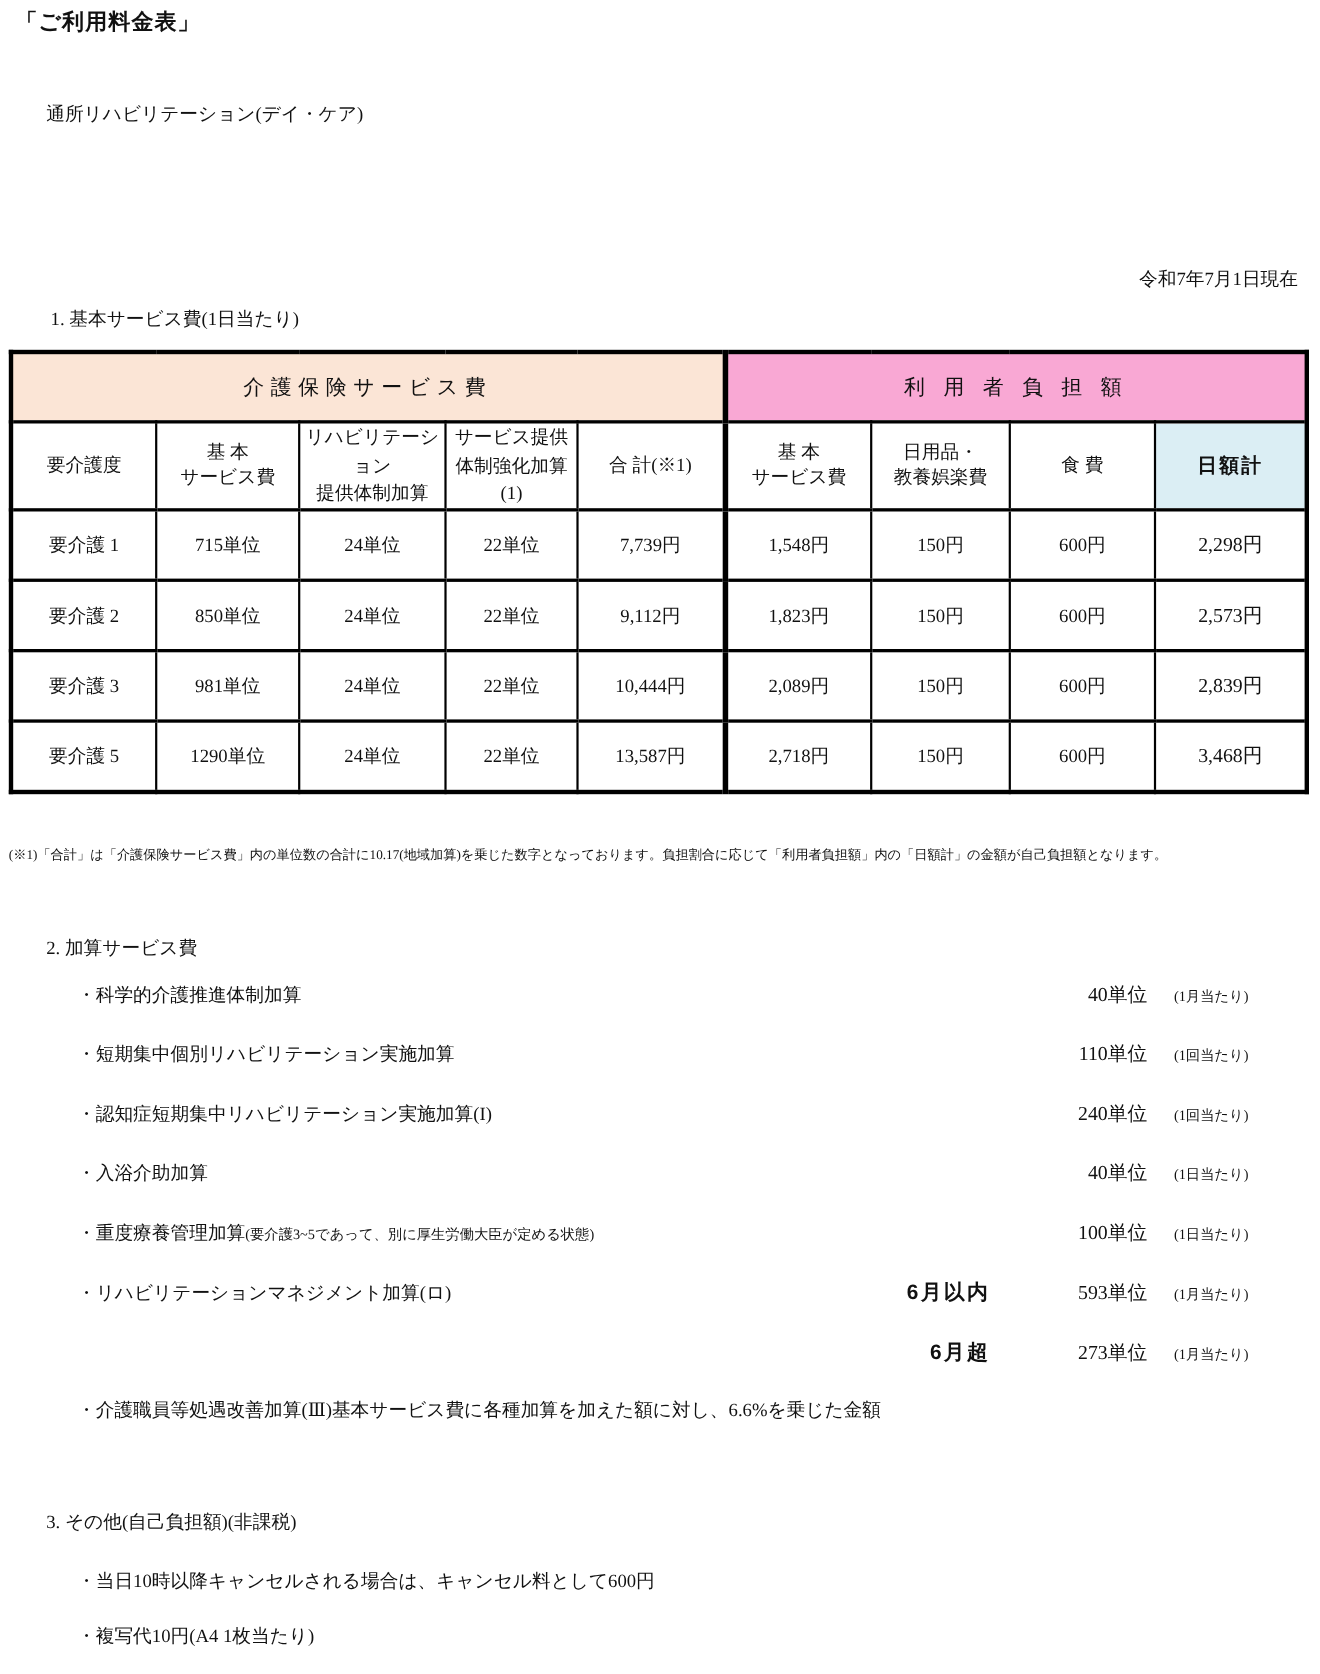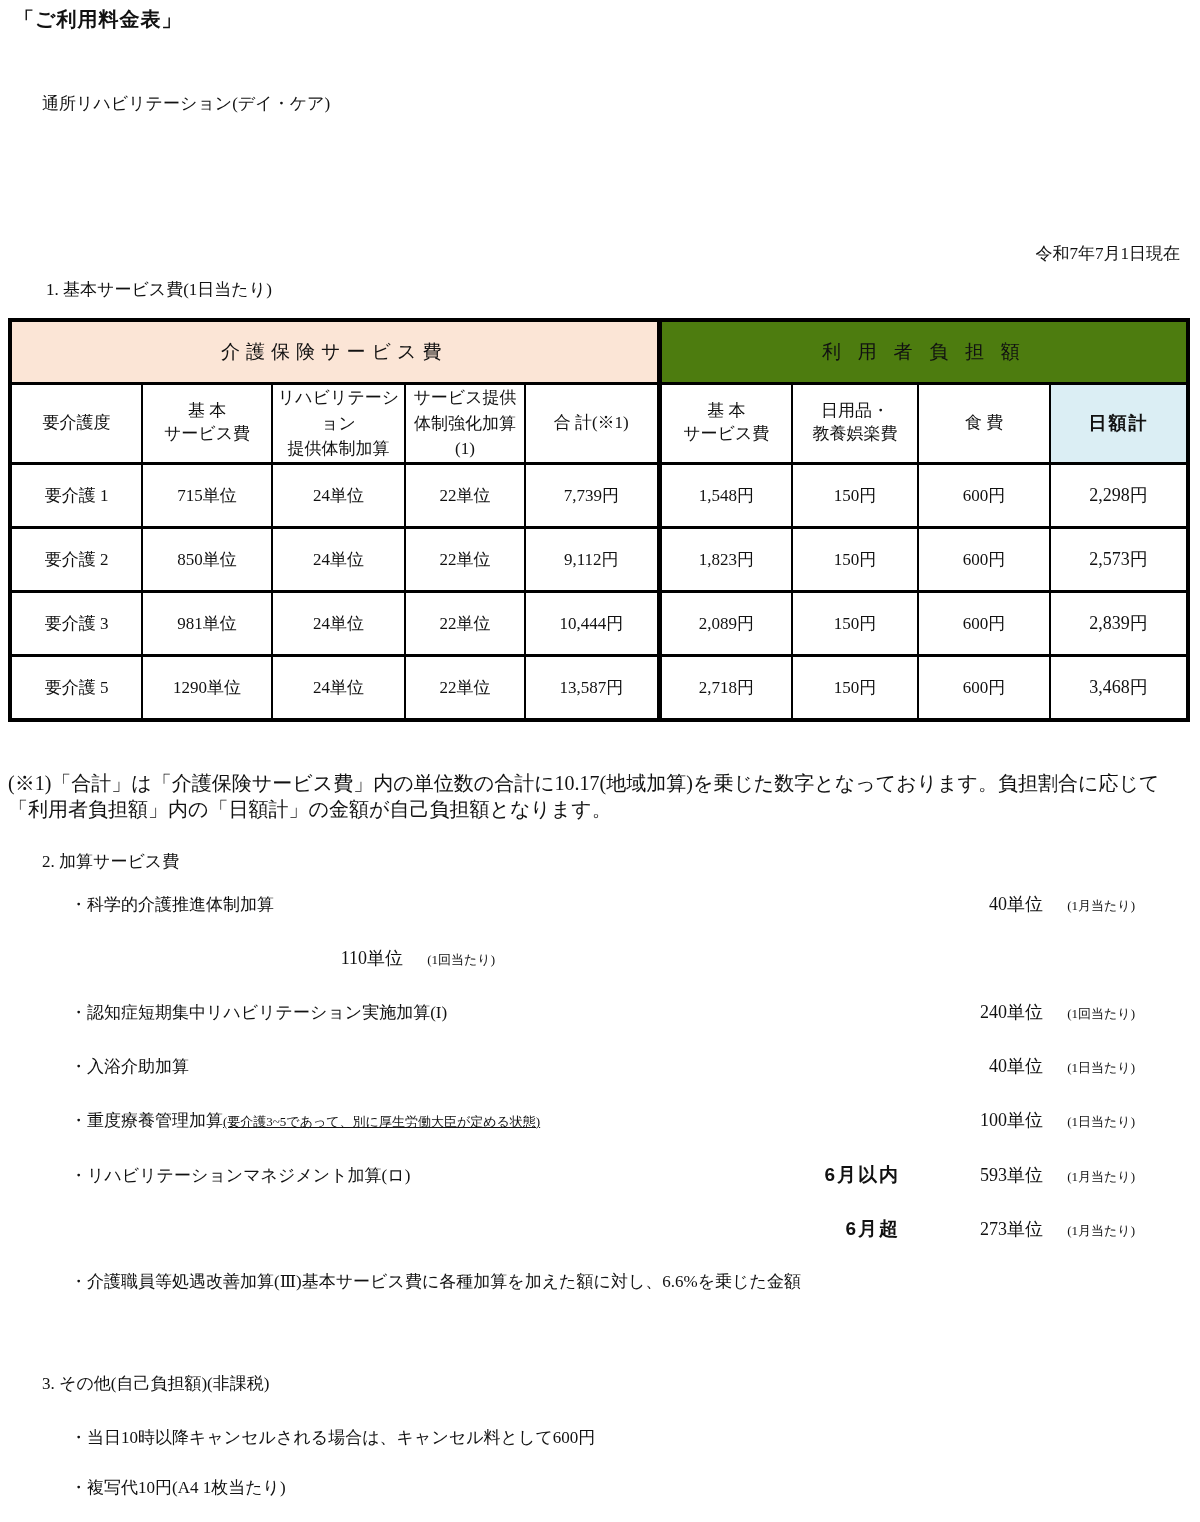--- a/index.html
+++ b/index.html
@@ -38,42 +38,42 @@
     border:3px solid #000;
     border-left-width:2px; border-right-width:2px;
     text-align:center; vertical-align:middle;
     font-weight:normal; font-size:17px;
     padding:0; overflow:hidden;
   }
   .fee-table .group-row th { height:60px; font-size:19px; }
   .fee-table .colhead-row th { height:62px; white-space:pre-line; line-height:1.35; }
   .fee-table .data-row td { height:61px; }
   th.g1 { background:#fbe5d6; letter-spacing:6px; }
-  th.g2 { background:#4d7c0f; letter-spacing:6px; }
+  th.g2 { background:#f9a8d4; letter-spacing:6px; }
   .sep { border-left-width:5px !important; }
   .small-head { font-size:13px; line-height:1.5 !important; }
   .mid-head { font-size:15px; }
   th.daily-total-head {
     background:#dbeef4; font-weight:bold;
     font-family:"Liberation Sans","DejaVu Sans",sans-serif;
     font-size:18px; letter-spacing:2px;
   }
   td.bold-val { font-weight:normal; font-size:18px; }
 
   .footnote {
     position:absolute; left:8px; top:770px; width:1186px;
-    font-size:20px; line-height:1.32;
+    font-size:12px; line-height:1.32;
   }
 
   
   .s2-list { position:absolute; left:70px; top:892px; width:1065px; }
   .s2-row { display:flex; align-items:baseline; height:54px; white-space:nowrap; }
   .s2-label { flex:0 0 640px; font-size:17px; overflow:visible; }
   .s2-label.full { flex:1 1 auto; }
-  .s2-labelnote { font-size:13px;text-decoration:underline; }
+  .s2-labelnote { font-size:13px; }
   .s2-mid {
     flex:0 0 190px; text-align:right;
     font-family:"Liberation Sans","DejaVu Sans",sans-serif;
     font-weight:bold; font-size:19px; letter-spacing:2px;
   }
   .s2-value { flex:0 0 143px; text-align:right; font-size:18px; }
   .s2-note { flex:0 0 92px; text-align:right; font-size:13px; }
 
   .s3-item { position:absolute; left:70px; font-size:17px; white-space:nowrap; }
   .s3-item-0 { top:1426px; }
@@ -175,20 +175,21 @@
   <div class="s-heading s2-heading">2. 加算サービス費</div>
 
   <div class="s2-list">
     <div class="s2-row">
       <span class="s2-label">・科学的介護推進体制加算</span>
       <span class="s2-mid"></span>
       <span class="s2-value">40単位</span>
       <span class="s2-note">(1月当たり)</span>
     </div>
     <div class="s2-row">
+      <span class="s2-label">・短期集中個別リハビリテーション実施加算</span>
       <span class="s2-mid"></span>
       <span class="s2-value">110単位</span>
       <span class="s2-note">(1回当たり)</span>
     </div>
     <div class="s2-row">
       <span class="s2-label">・認知症短期集中リハビリテーション実施加算(I)</span>
       <span class="s2-mid"></span>
       <span class="s2-value">240単位</span>
       <span class="s2-note">(1回当たり)</span>
     </div>

